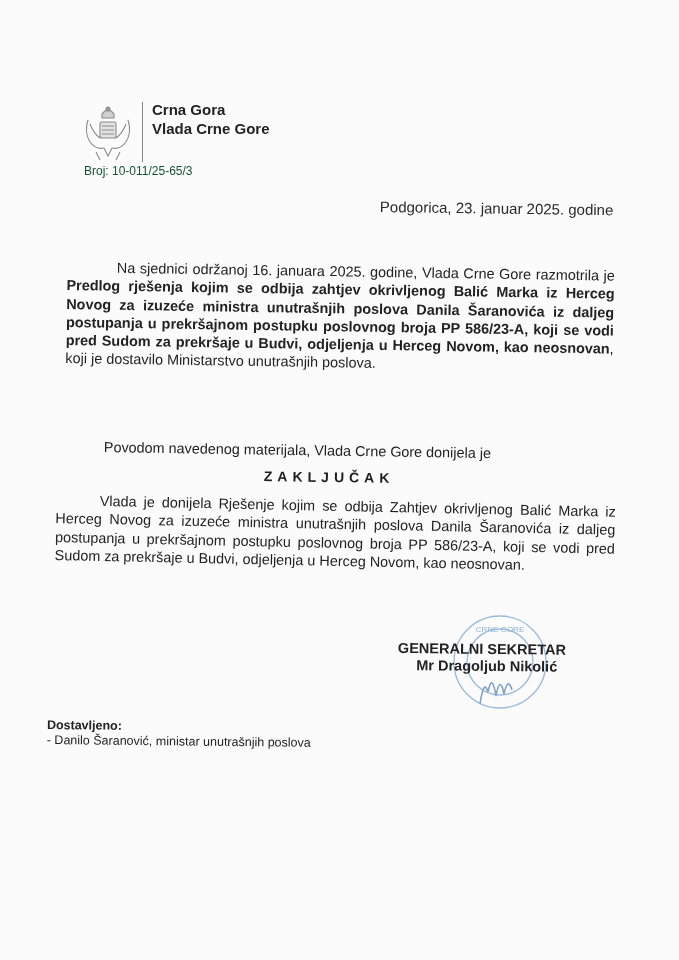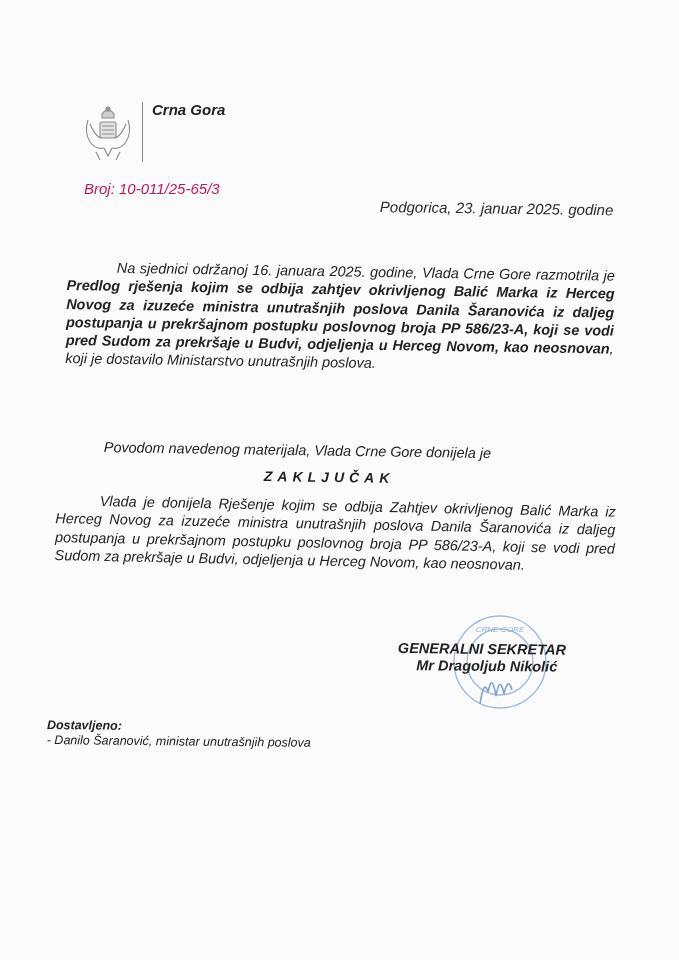--- a/index.html
+++ b/index.html
@@ -3,36 +3,36 @@
   <meta charset="utf-8">
   <style>
     html, body { margin: 0; padding: 0; }
     body {
       width: 679px; height: 960px;
       background: #fbfbfc;
       position: relative; overflow: hidden;
       font-family: "Liberation Sans", "DejaVu Sans", sans-serif;
       color: #1e1e1e;
     }
-    .page { position: absolute; inset: 0; font-style: italic; }
+    .page { position: absolute; inset: 0; }
     .header {
       position: absolute; left: 82px; top: 100px;
       display: flex; align-items: flex-start;
     }
     .coat {
       width: 52px; height: 58px; margin-right: 8px; margin-top: 4px;
     }
     .vline {
       width: 1px; height: 60px; background: #888; margin-right: 9px; margin-top: 2px;
     }
     .org { line-height: 19px; }
     .org div { font-size: 15px; font-weight: bold; color: #222; }
     .broj {
-      position: absolute; left: 84px; top: 180px;
-      font-size: 15px; color: #be185d;
+      position: absolute; left: 84px; top: 164px;
+      font-size: 12px; color: #14532d;
     }
     .place-date {
       position: absolute; left: 380px; top: 198px;
       font-size: 15px; color: #2a2a2a; transform: rotate(0.8deg);
       transform-origin: left top;
     }
     .para {
       position: absolute; font-size: 14.4px; line-height: 18.3px;
       text-align: justify; color: #222;
     }
@@ -77,20 +77,21 @@
         <path d="M8 20 Q12 30 18 34 M44 20 Q40 30 34 34"></path>
         <rect x="18" y="18" width="16" height="16" rx="2" fill="#e2e2e2"></rect>
         <path d="M20 22 L32 22 M20 26 L32 26 M20 30 L32 30"></path>
         <path d="M22 44 L26 52 L30 44"></path>
         <path d="M14 48 L18 56 M38 48 L34 56"></path>
       </g>
     </svg>
     <div class="vline"></div>
     <div class="org">
       <div>Crna Gora</div>
+      <div>Vlada Crne Gore</div>
     </div>
   </div>
 
   <div class="broj">Broj: 10-011/25-65/3</div>
   <div class="place-date">Podgorica, 23. januar 2025. godine</div>
 
   <div class="para p1"><span class="indent"></span><span>Na sjednici održanoj 16. januara 2025. godine, Vlada Crne Gore razmotrila je </span><span class="b">Predlog rješenja kojim se odbija zahtjev okrivljenog Balić Marka iz Herceg Novog za izuzeće ministra unutrašnjih poslova Danila Šaranovića iz daljeg postupanja u prekršajnom postupku poslovnog broja PP 586/23-A, koji se vodi pred Sudom za prekršaje u Budvi, odjeljenja u Herceg Novom, kao neosnovan</span><span>, koji je dostavilo Ministarstvo unutrašnjih poslova.</span></div>
 
   <div class="para p2">Povodom navedenog materijala, Vlada Crne Gore donijela je</div>
 

